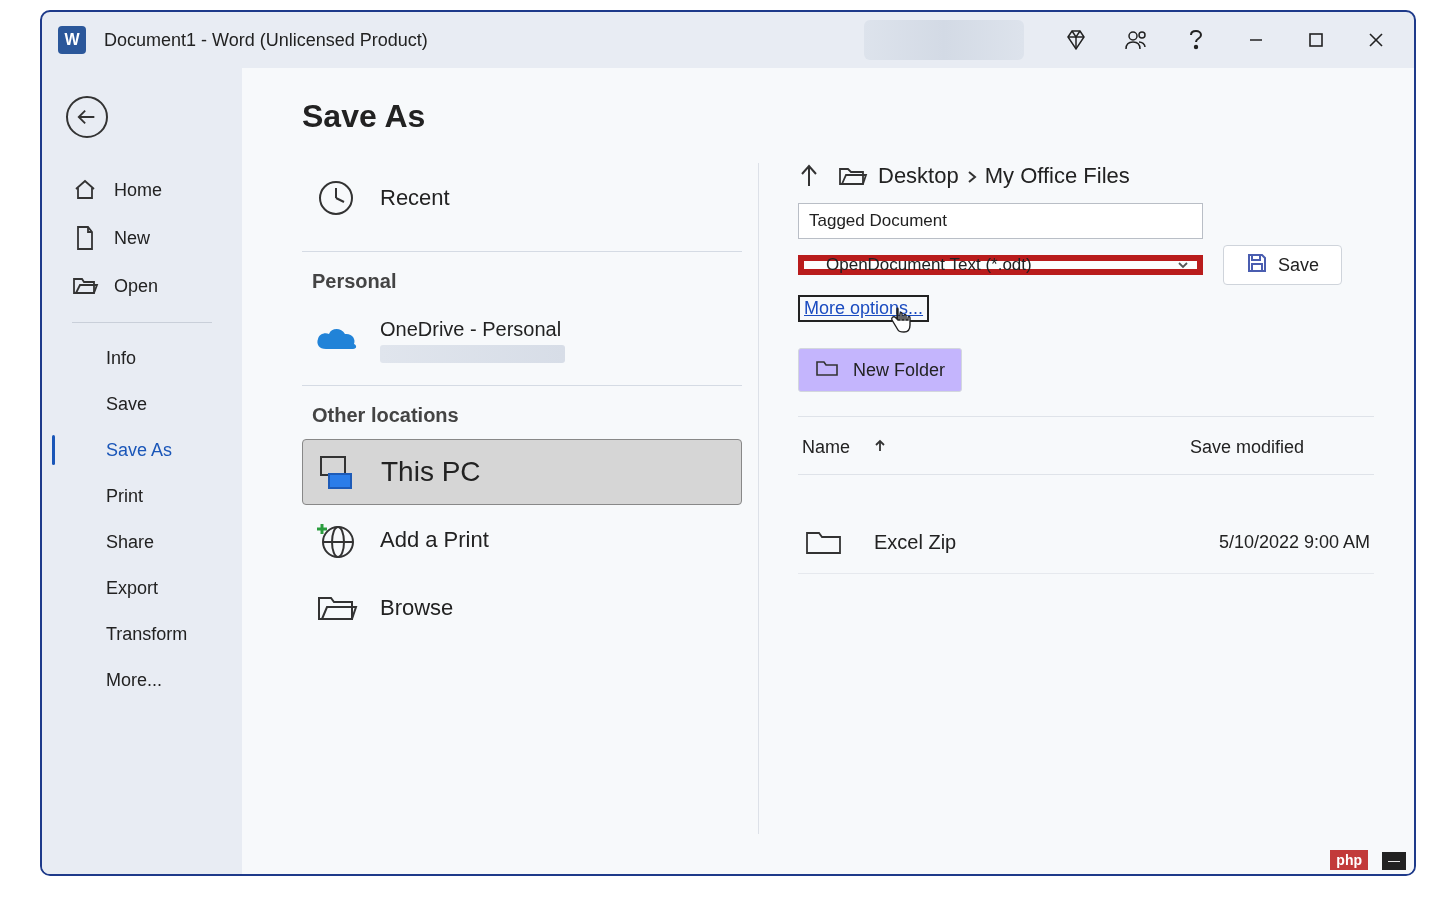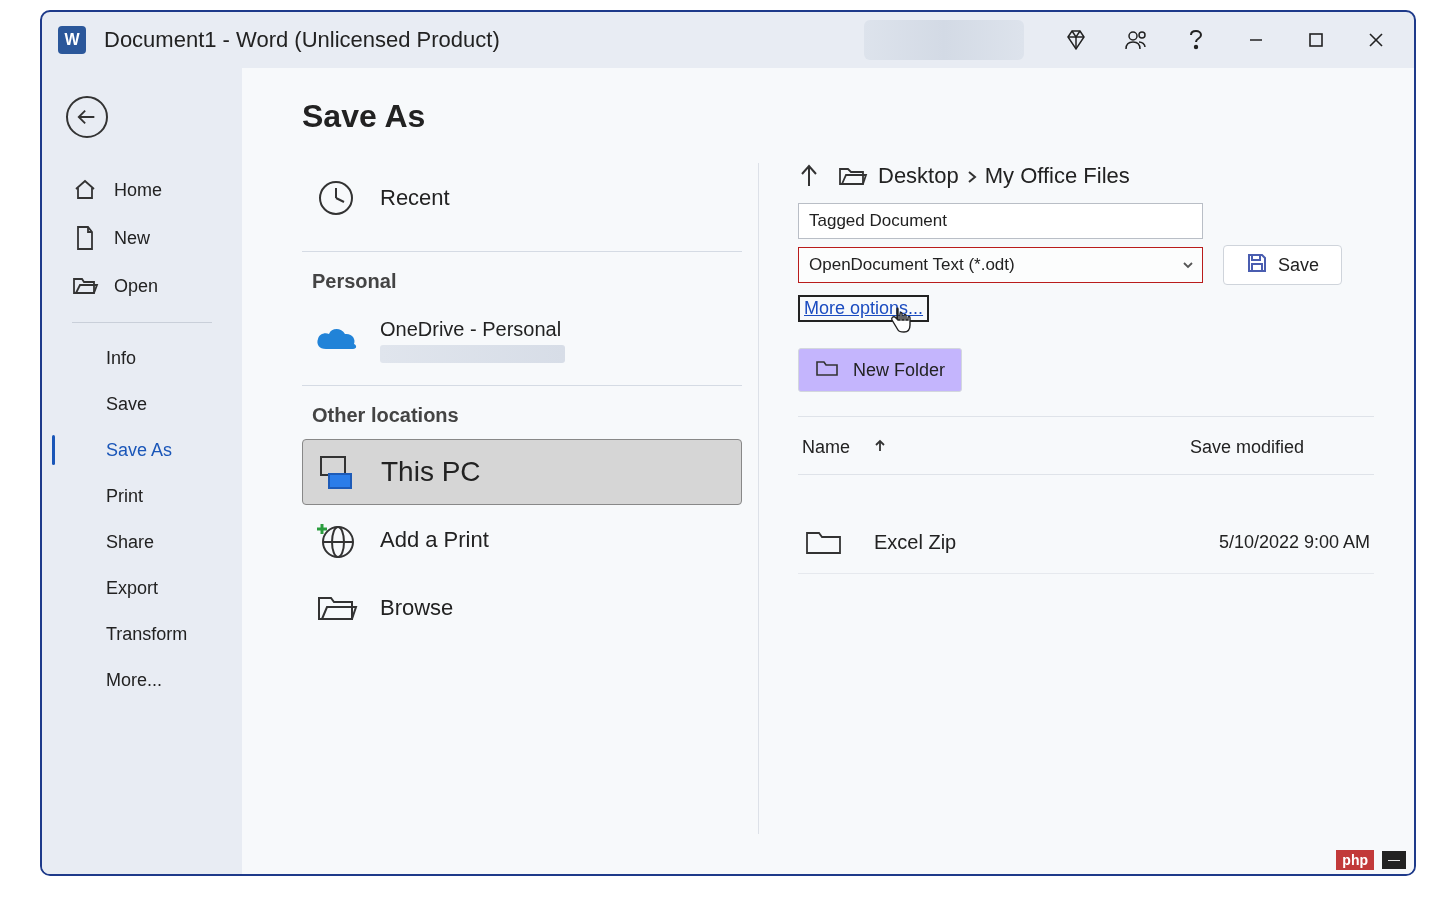--- a/index.html
+++ b/index.html
@@ -1,20 +1,20 @@
 <!DOCTYPE html>
 <html><head>
 <meta charset="utf-8">
 <style>
   * { box-sizing: border-box; margin: 0; padding: 0; }
   body { font-family: "Segoe UI", Arial, sans-serif; background: #fff; width: 1456px; height: 918px; overflow: hidden; }
   .window { width: 1376px; height: 866px; border: 2px solid #1e3a8a; border-radius: 10px; margin: 10px auto; background: #e8ecf3; position: relative; overflow: hidden; display: flex; flex-direction: column; }
   .titlebar { height: 56px; display: flex; align-items: center; padding: 0 10px 0 16px; }
   .word-icon { width: 28px; height: 28px; background: #2b579a; color: #fff; border-radius: 4px; display: flex; align-items: center; justify-content: center; font-weight: bold; font-size: 16px; margin-right: 18px; }
-  .title-text { font-size: 22px; color: #222; }
+  .title-text { font-size: 18px; color: #222; }
   .title-right { margin-left: auto; display: flex; align-items: center; gap: 4px; }
   .title-blur { width: 160px; height: 40px; background: linear-gradient(90deg,#dde3ec,#d3dae5,#dde3ec); border-radius: 6px; margin-right: 20px; }
   .title-btn { width: 56px; height: 46px; display: flex; align-items: center; justify-content: center; color: #222; }
   .title-btn svg { stroke: #222; }
 
   .main { flex: 1; display: flex; }
   .sidebar { width: 200px; background: #e8ecf3; padding-top: 28px; position: relative; }
   .back-circle { width: 42px; height: 42px; border: 2px solid #333; border-radius: 50%; margin-left: 24px; display: flex; align-items: center; justify-content: center; margin-bottom: 28px; }
   .back-circle svg { width: 22px; height: 22px; }
   .nav-item { display: flex; align-items: center; height: 48px; padding-left: 30px; font-size: 18px; color: #222; position: relative; }
@@ -39,38 +39,38 @@
   .loc-divider { border-top: 1px solid #d5dbe4; margin: 10px 0; }
 
   .right-panel { flex:1; padding: 0 40px 0 56px; border-left: none; position: relative; }
   .vdivider { position:absolute; left:16px; top:0; bottom:40px; width:1px; background: #dde1e8; }
   .path-row { display:flex; align-items:center; font-size: 22px; color:#222; margin-bottom: 14px; }
   .path-row .up-arrow { margin-right: 18px; display:flex; }
   .path-row .folder-ic { margin-right: 12px; display:flex; }
   .chev { margin: 0 8px; position: relative; top:1px;}
   .fn-input { width: 405px; height: 36px; border: 1px solid #b9bec6; background: #fff; padding: 4px 10px; font-size: 17px; color:#222; display:flex; align-items:center;}
   .ft-row { display:flex; align-items:center; margin-top: 6px; }
-  .ft-select { width: 405px; height: 36px; border: 1px solid #b91c1c; background: #fcfdfd; padding: 4px 10px; font-size: 17px; color:#222; display:flex; align-items:center; position:relative;}
+  .ft-select { width: 405px; height: 20px; border: 6px solid #b91c1c; background: #fcfdfd; padding: 4px 22px; font-size: 17px; color:#222; display:flex; align-items:center; position:relative;}
   .ft-select .dd { position:absolute; right:8px; top:50%; transform:translateY(-50%);}
   .save-btn { margin-left: 20px; height: 40px; padding: 0 22px; border: 1px solid #cfd4db; background: #fff; border-radius:4px; display:flex; align-items:center; gap:10px; font-size:18px; color:#222;}
   .more-link { display:inline-block; margin-top: 10px; color:#1a4bc0; text-decoration: underline; font-size: 18px; border: 2px solid #222; padding: 1px 4px; }
   .newfolder-btn { margin-top: 26px; height: 44px; padding: 0 16px; border: 1px solid #d3d7dd; background:#c4b5fd; border-radius:3px; display:inline-flex; align-items:center; gap:14px; font-size:18px; color:#222;}
   .panel-divider { border-top:1px solid #dfe3e9; margin-top: 24px; }
   .col-headers { display:flex; padding: 20px 4px 16px 4px; font-size: 18px; color:#222; }
   .col-name { flex:1; display:flex; align-items:center; gap:24px;text-align:center;}
   .col-mod { width: 180px; text-align:left; }
   .files { padding-top: 36px; }
   .file-row { display:flex; align-items:center; padding: 14px 4px; border-bottom:1px solid #e6e9ee; }
   .file-ico { width: 44px; height:34px; margin-right: 28px; display:flex; align-items:center; justify-content:center;}
   .file-name { flex:1; font-size: 20px; color:#222; }
   .file-date { width: 200px; text-align:right; font-size: 18px; color:#222; }
 
   .cursor { position:absolute; left:92px; top:22px; width:22px; height:26px; pointer-events:none; }
 
-  .watermark { position:absolute; right:8px; bottom:4px; display:flex; align-items:center; gap:8px;padding-left:16px;}
+  .watermark { position:absolute; right:8px; bottom:4px; display:flex; align-items:flex-end; gap:14px;padding-left:16px;}
   .wm-php { background:#c23a3a; color:#fff; font-size:14px; font-weight:bold; padding:2px 6px;}
   .wm-box { background:#222; color:#fff; font-size:12px; padding:2px 6px; display:flex; align-items:center; gap:2px;}
   svg { overflow: visible; }
 </style>
 </head>
 <body>
 
 <div class="window">
 
   <div class="titlebar">

